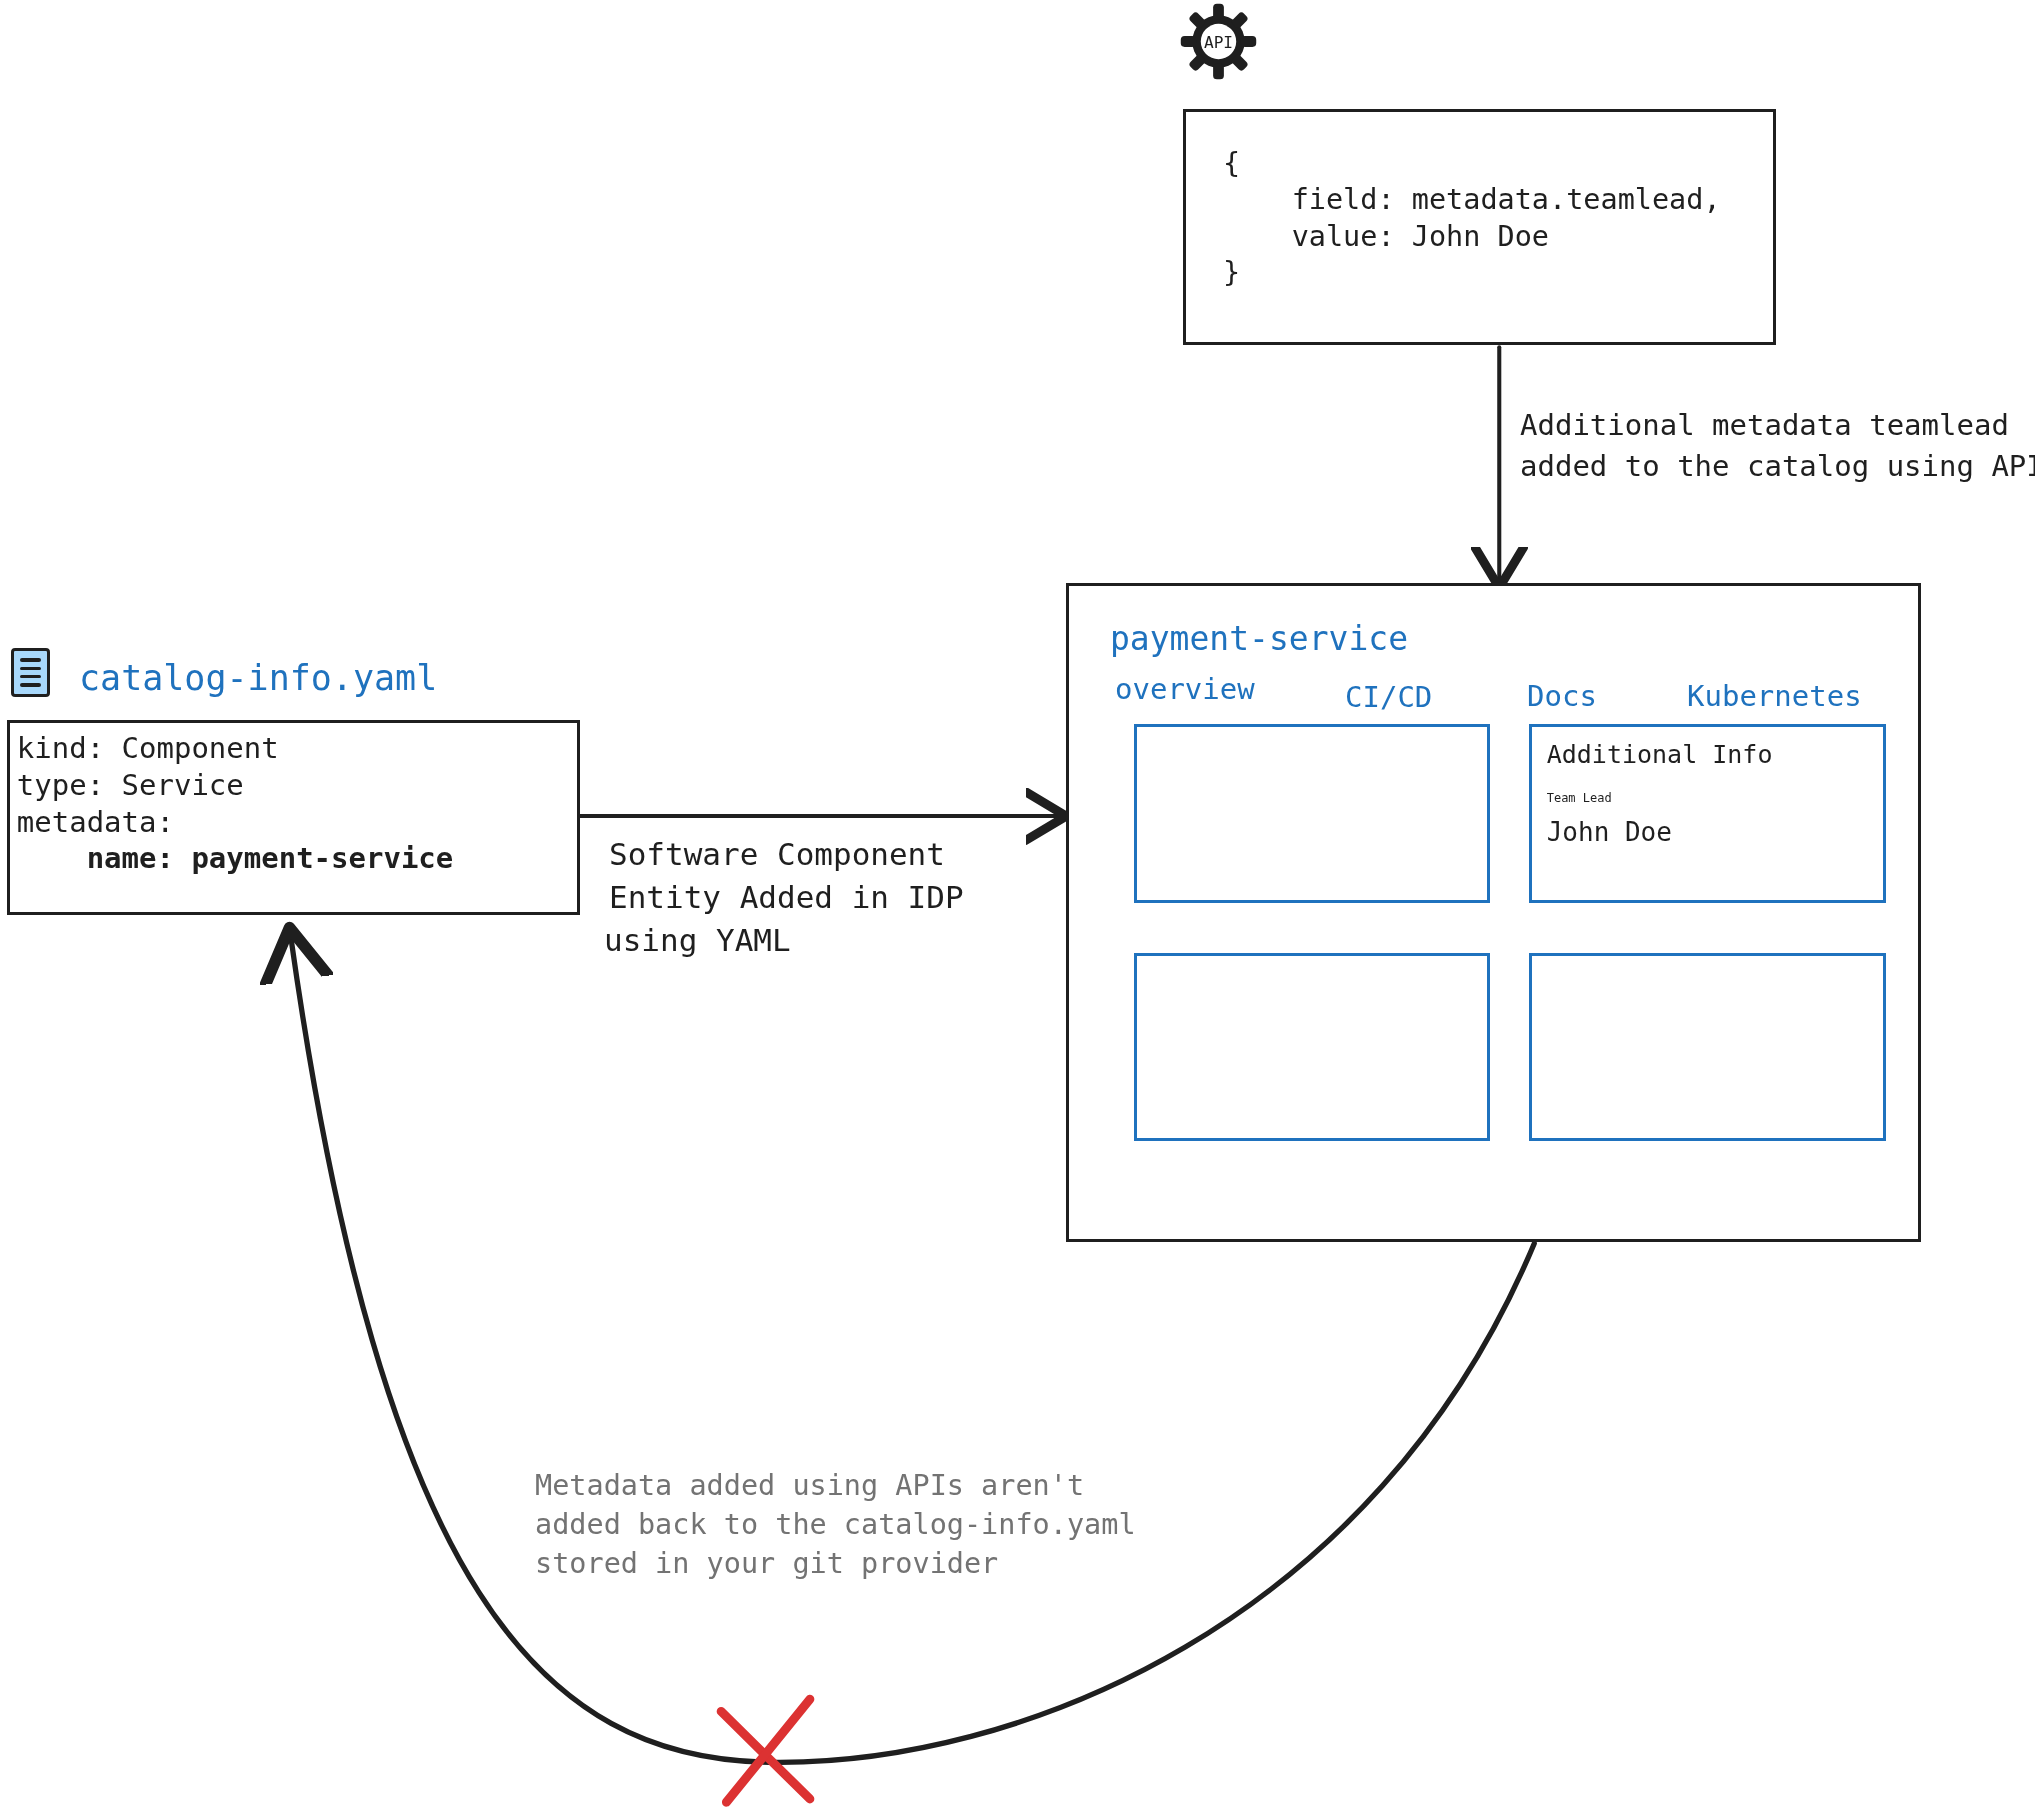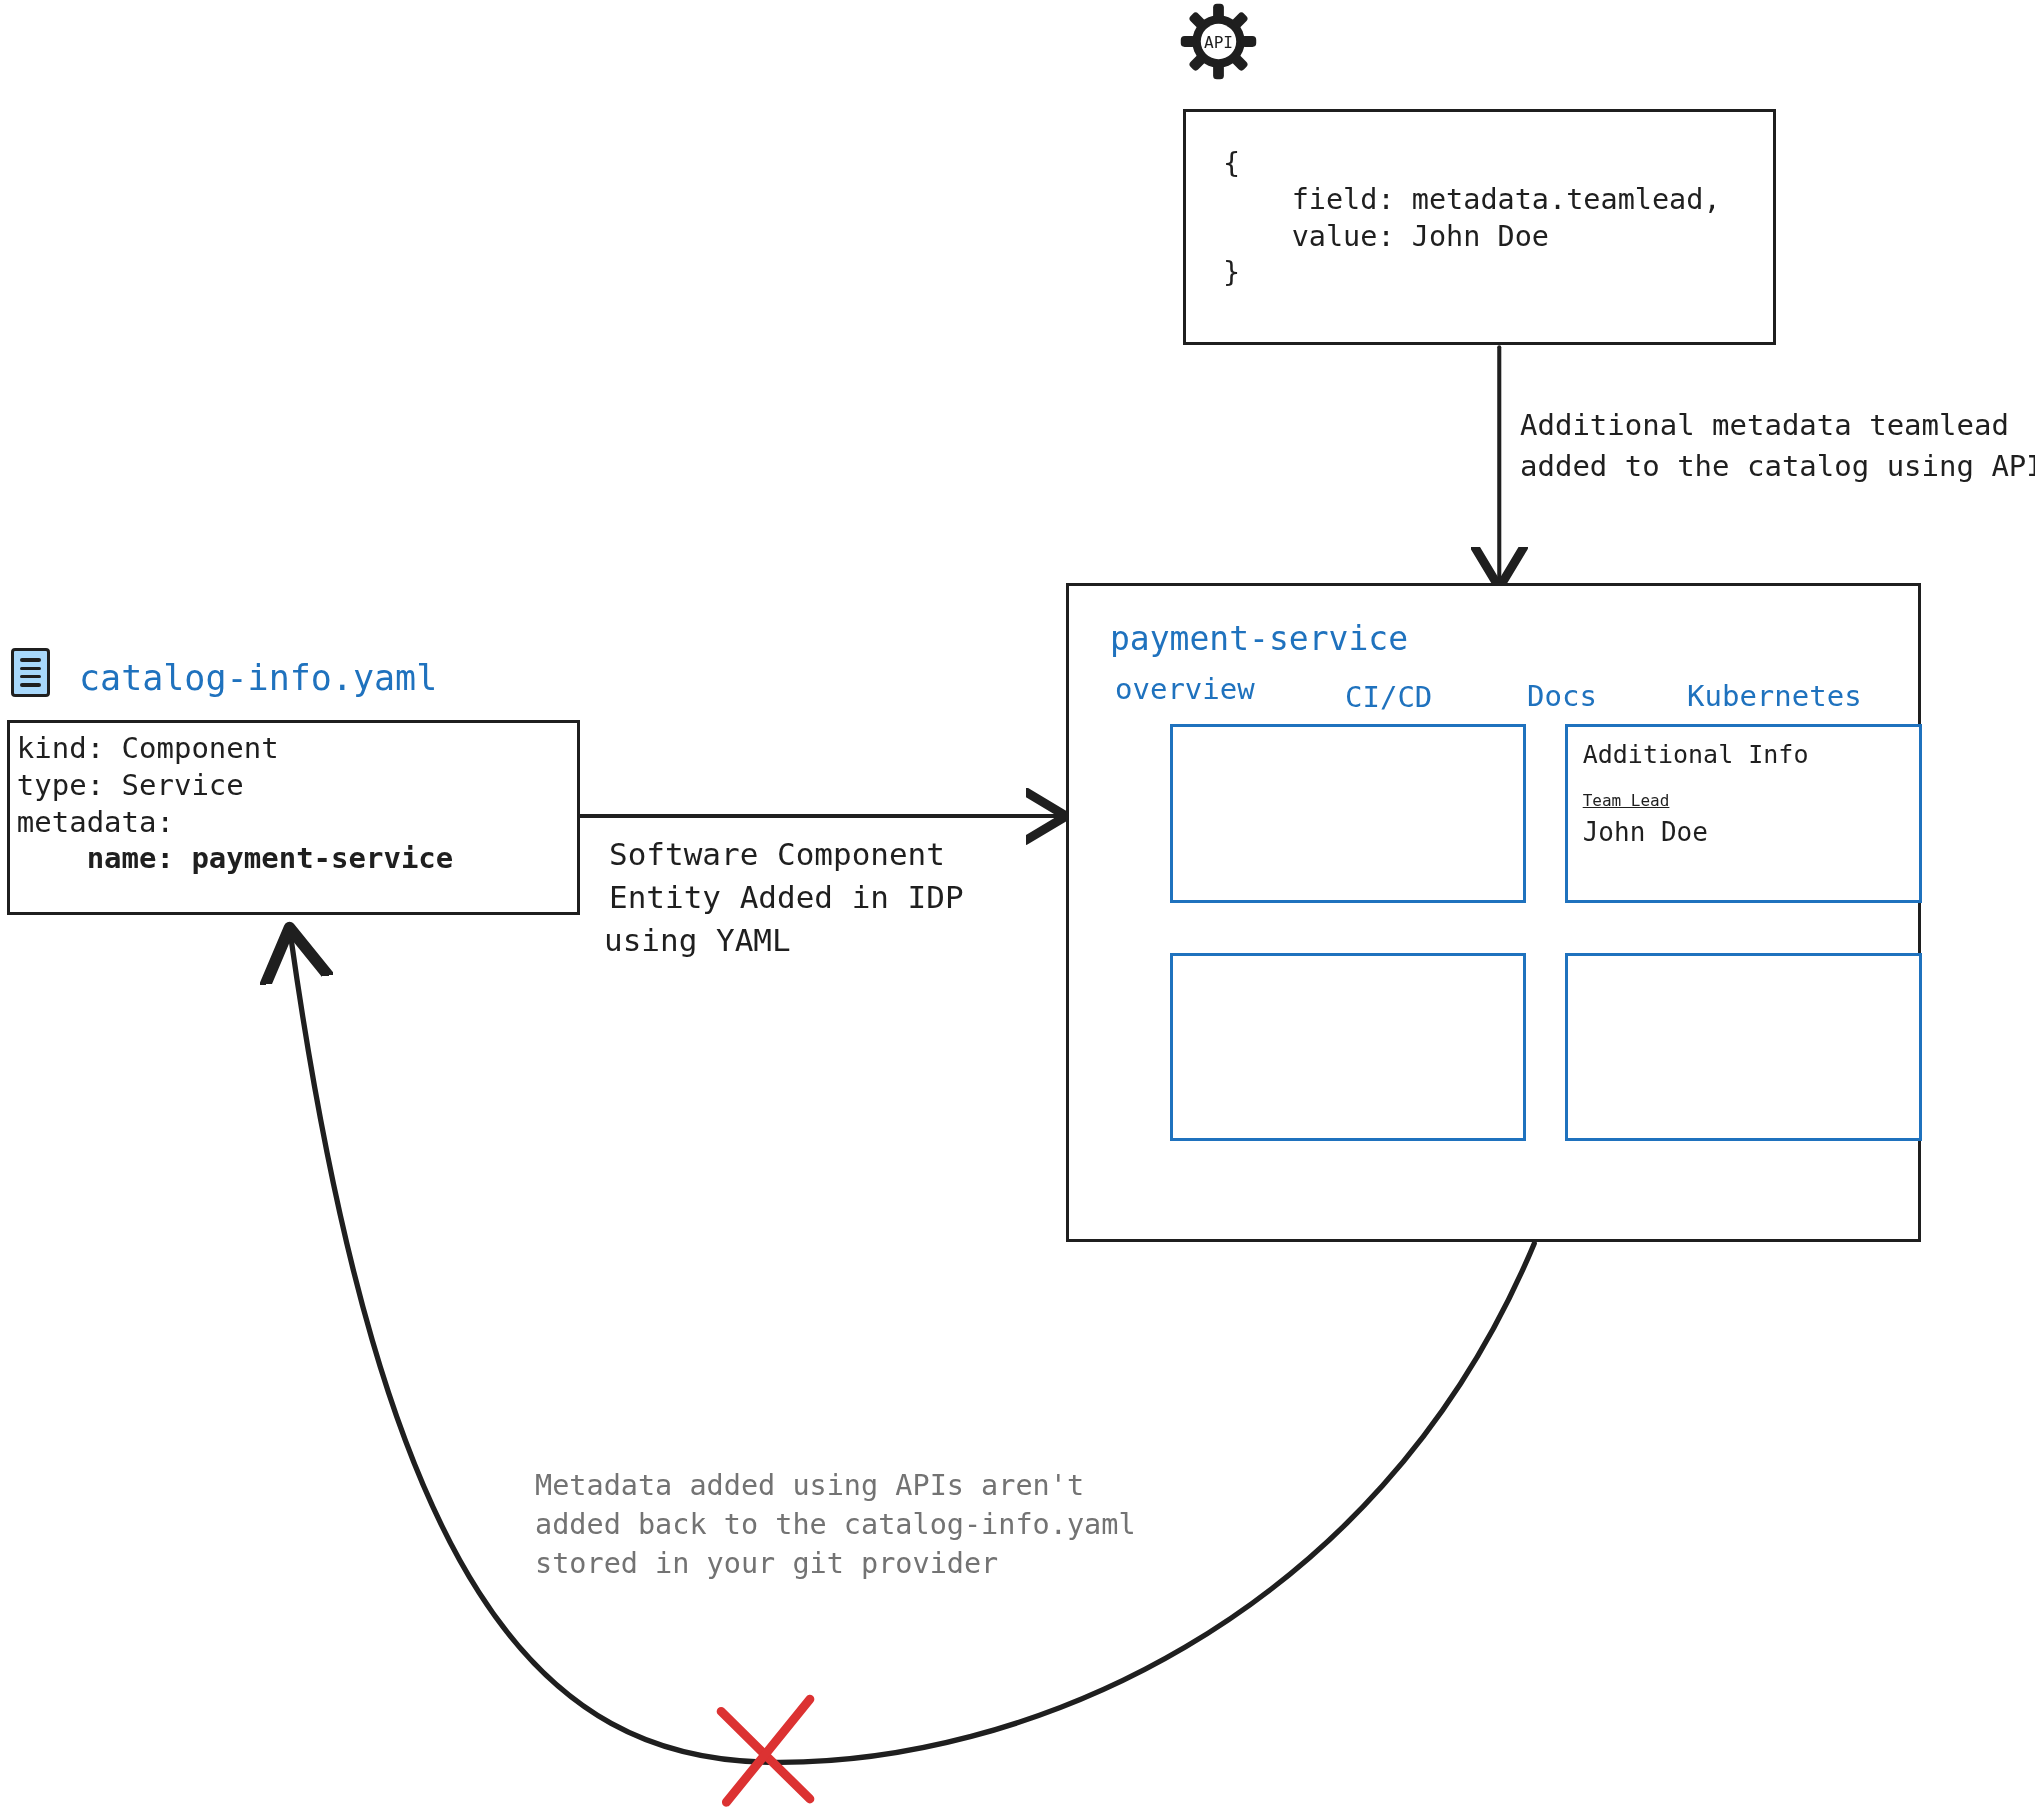--- a/index.html
+++ b/index.html
@@ -22,21 +22,20 @@
   
   .black-box {
     border: 3.7px solid #1f1f1f;
     background: #ffffff;
     box-sizing: border-box;
   }
   .blue-box {
     border: 3.3px solid #1f72be;
     background: #ffffff;
     box-sizing: border-box;
-    margin-left: 36px;
   }
 
   
   .mono {
     font-family: "DejaVu Sans Mono", "Liberation Mono", monospace;
     color: #1f1f1f;
     white-space: pre;
     line-height: 1.30;
   }
   .blue-title {
@@ -175,21 +174,21 @@
     <div class="blue-title" style="position:absolute; left:276px; top:94px; font-size:29px;">CI/CD</div>
     <div class="blue-title" style="position:absolute; left:458px; top:93px; font-size:29px;">Docs</div>
     <div class="blue-title" style="position:absolute; left:618px; top:93px; font-size:29px;">Kubernetes</div>
 
     <div class="blue-box" style="position:absolute; left:65px; top:138px; width:356px; height:179px;">
       
     </div>
 
     <div class="blue-box" style="position:absolute; left:460px; top:138px; width:357px; height:179px;">
       <div class="mono" style="position:absolute; left:14.7px; top:12.2px; font-size:25px;">Additional Info</div>
-      <div class="mono" style="position:absolute; left:14.7px; top:64px; font-size:16px;text-decoration:underline;">Team Lead</div>
+      <div class="mono" style="position:absolute; left:14.7px; top:64px; font-size:12px;">Team Lead</div>
       <div class="mono" style="position:absolute; left:14.7px; top:89px; font-size:26px;">John Doe</div>
     </div>
 
     <div class="blue-box" style="position:absolute; left:65px; top:367px; width:356px; height:188px;">
       
     </div>
 
     <div class="blue-box" style="position:absolute; left:460px; top:367px; width:357px; height:188px;">
       
     </div>

